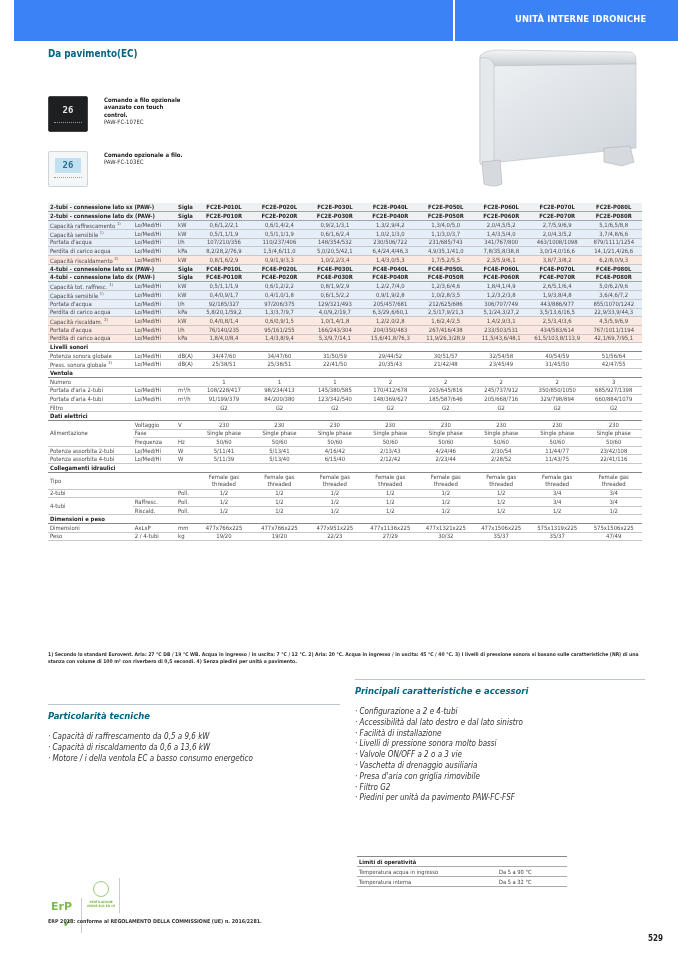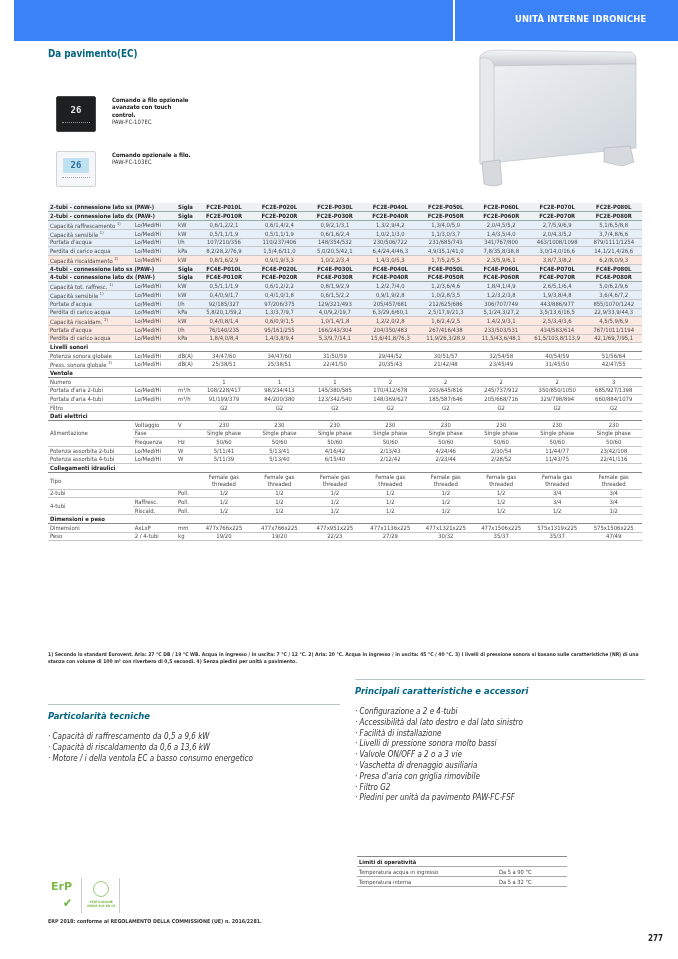--- a/index.html
+++ b/index.html
@@ -5,21 +5,21 @@
   * { box-sizing: border-box; margin: 0; padding: 0; }
   html, body { width: 678px; height: 959px; background: #ffffff; overflow: hidden; }
   body { position: relative; font-family: "DejaVu Sans Condensed", "DejaVu Sans", sans-serif; color: #3a3a3a; }
 
   .topbar { position: absolute; left: 14px; top: 0; width: 678px; height: 41px; background: #3b82f6; }
   .topbar .sep { position: absolute; left: 439px; top: 0; width: 2px; height: 41px; background: #ffffff; }
   .topbar .section-title { position: absolute; right: 46px; top: 13px; color: #ffffff; font-family: "DejaVu Sans", sans-serif; font-weight: bold; font-size: 9.5px; letter-spacing: 0.2px; transform: scaleX(0.88); transform-origin: right center; }
 
   .page-title { position: absolute; left: 48px; top: 48px; color: #046582; font-family: "DejaVu Sans", sans-serif; font-weight: bold; font-size: 10px; transform: scaleX(0.88); transform-origin: left center; }
 
-  .controller { position: absolute; left: 56px; display: flex; gap: 16px; }
+  .controller { position: absolute; left: 48px; display: flex; gap: 16px; }
   .controller .thumb { width: 40px; height: 36px; border-radius: 2px; position: relative; }
   .thumb.dark { background: #1e1f21; border: 1px solid #444; }
   .thumb.light { background: #f4f6f8; border: 1px solid #cfd4d8; }
   .thumb .screen { position: absolute; left: 6px; top: 6px; width: 26px; height: 15px; font-family: "DejaVu Sans Mono", monospace; font-size: 9px; font-weight: bold; text-align: center; line-height: 15px; }
   .thumb.dark .screen { color: #e8e8e8; }
   .thumb.light .screen { background: #bfe1f2; color: #2a6f98; border-radius: 1px; }
   .thumb .keys { position: absolute; left: 5px; bottom: 4px; width: 28px; height: 5px; border-top: 1px dotted #999; }
   .controller .desc { font-size: 6px; line-height: 7.3px; color: #333; width: 80px; }
   .controller .desc b { font-weight: bold; color: #222; }
 
@@ -43,21 +43,21 @@
   .block h2 { color: #046582; font-family: "DejaVu Sans", sans-serif; font-weight: bold; font-size: 9.4px; margin-bottom: 3px; transform: scaleX(0.9); transform-origin: left center; white-space: nowrap; }
   .block ul { list-style: none; margin-top: 10px; }
   .block li { font-size: 8.6px; line-height: 10.8px; color: #333; white-space: nowrap; transform: scaleX(0.93); transform-origin: left center; }
   .block li::before { content: "· "; }
 
   table.limits { position: absolute; left: 357px; top: 856px; width: 210px; border-collapse: collapse; font-size: 5.7px; }
   table.limits td { height: 10px; padding: 0 2px; border-bottom: 0.8px solid #aaa; color: #444; }
   table.limits tr.lh td { font-weight: bold; color: #222; border-top: 1px solid #888; }
 
   .logos { position: absolute; left: 48px; top: 878px; display: flex; }
-  .logo-erp { width: 34px; height: 35px; border-right: 1px solid #ccc; position: relative; }
+  .logo-erp { width: 34px; height: 35px; border-right: 1px solid #ccc; position: relative; margin-top: 20px; }
   .logo-erp .t { position: absolute; left: 3px; top: 2px; color: #7cba4a; font-family: "DejaVu Sans", sans-serif; font-size: 11px; font-weight: bold; }
   .logo-erp .c { position: absolute; left: 15px; top: 18px; color: #6ab33e; font-size: 12px; }
   .logo-eco { width: 38px; height: 35px; border-right: 1px solid #ccc; position: relative; }
   .logo-eco .flower { position: absolute; left: 11px; top: 3px; width: 16px; height: 16px; border: 1.5px solid #9acb7b; border-radius: 50%; }
   .logo-eco .lbl { position: absolute; left: 2px; top: 22px; width: 34px; text-align: center; font-size: 3.2px; color: #7cba4a; font-weight: bold; line-height: 4px; }
   .erp-note { position: absolute; left: 48px; top: 918px; font-size: 5.3px; color: #333; font-weight: bold; }
 
   .page-number { position: absolute; left: 648px; top: 934px; font-size: 8px; font-weight: bold; color: #222; }
 </style>
 </head>
@@ -618,13 +618,13 @@
     <span class="t">ErP</span>
     <span class="c">✔</span>
   </div>
   <div class="logo-eco">
     <div class="flower"></div>
     <div class="lbl">VENTILAZIONE VERDE EU1 ED CE</div>
   </div>
 </div>
 <div class="erp-note">ERP 2018: conforme al REGOLAMENTO DELLA COMMISSIONE (UE) n. 2016/2281.</div>
 
-<div class="page-number">277</div>
+<div class="page-number">529</div>
 
 </body></html>

